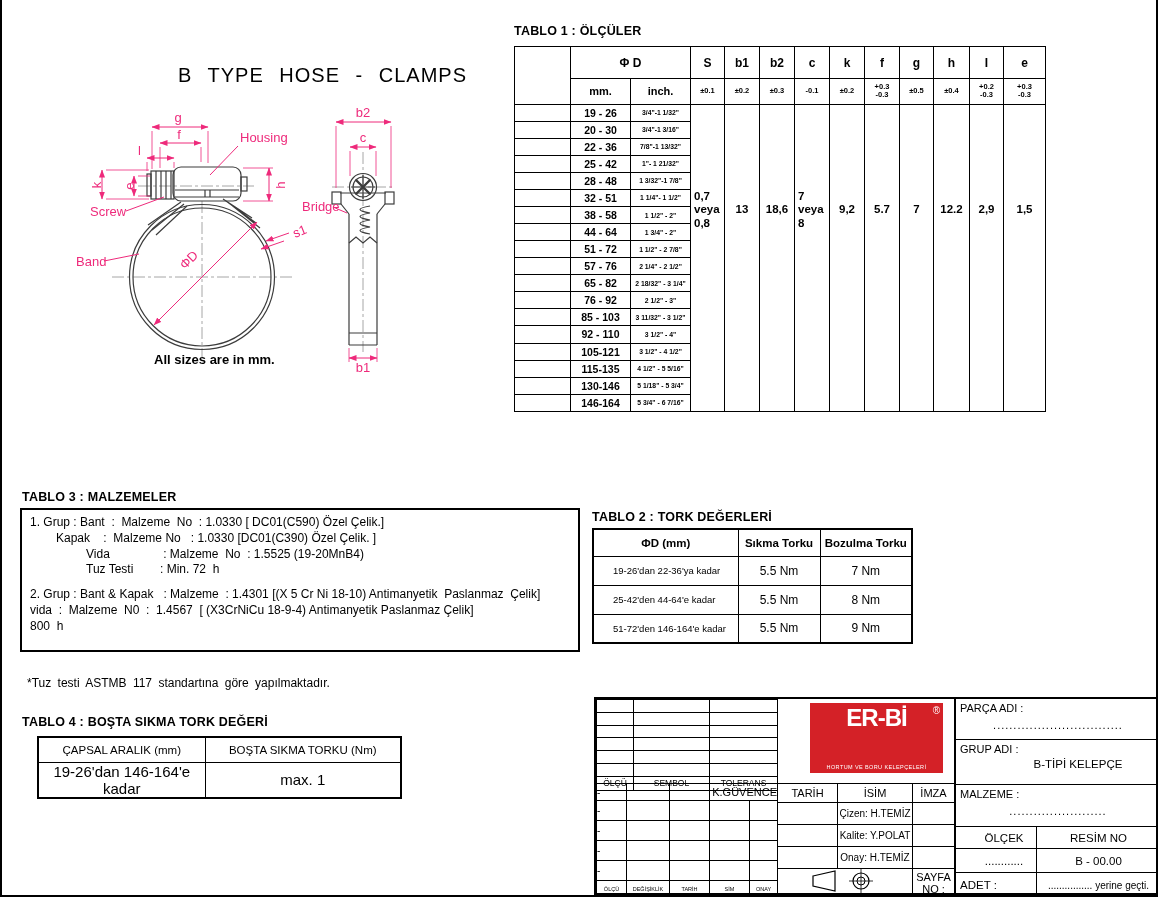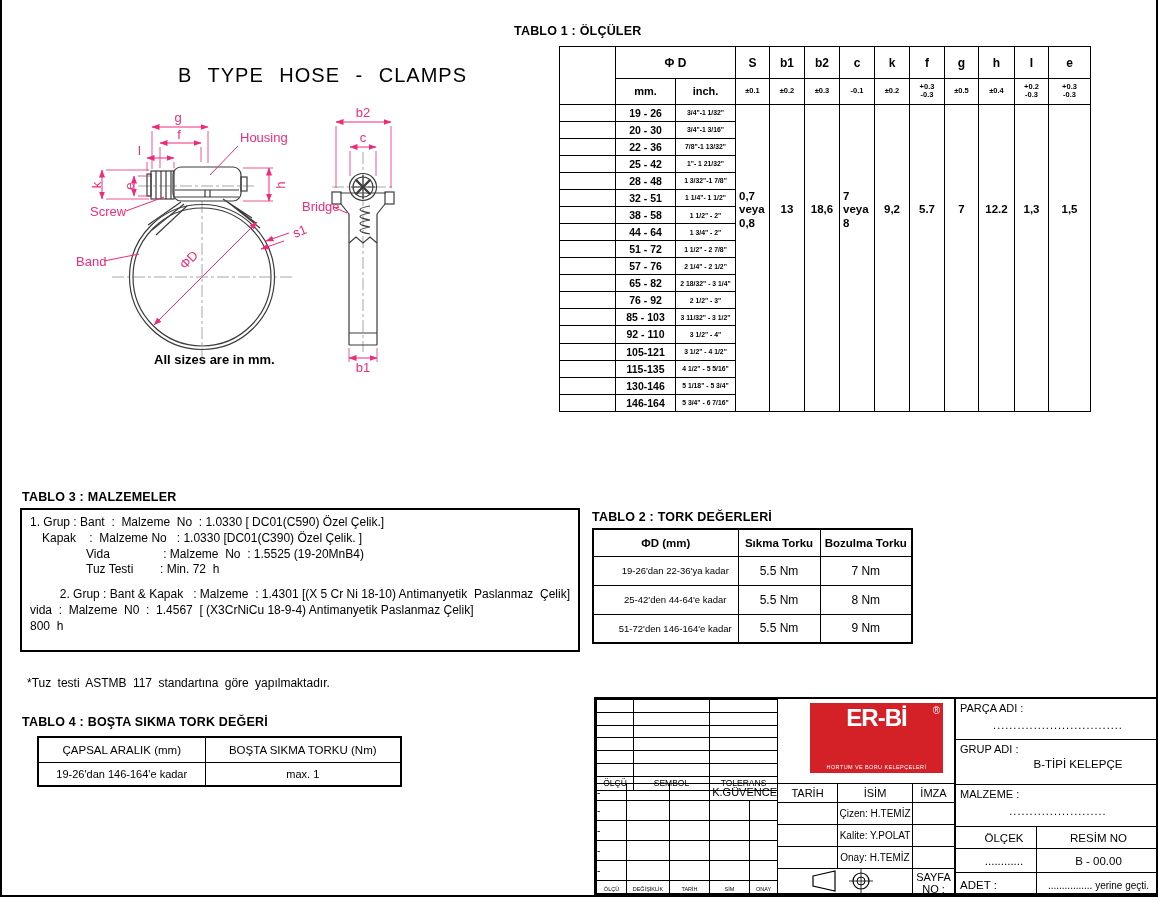--- a/index.html
+++ b/index.html
@@ -9,56 +9,56 @@
   .abs{position:absolute;}
 
   
   .tbl-heading{font-size:12.5px;font-weight:700;letter-spacing:.2px;}
 
   
   .draw-title{left:176px;top:64px;font-size:20px;font-weight:400;letter-spacing:1px;word-spacing:9px;}
   .draw-note{left:152px;top:352px;font-size:13px;font-weight:600;}
 
   
-  #t1{left:512px;top:46px;width:531px;height:366px;border-collapse:collapse;table-layout:fixed;margin-left:45px;}
+  #t1{left:512px;top:46px;width:531px;height:366px;border-collapse:collapse;table-layout:fixed;}
   #t1 th,#t1 td{border:1px solid #000;padding:0;text-align:center;overflow:hidden;}
   #t1 tr{height:16px;}
   #t1 .hr1{height:30px;}
   #t1 .hr2{height:24px;}
   #t1 .phid{font-size:12px;font-weight:700;}
   #t1 .cn{font-size:12px;font-weight:700;}
   #t1 .unit{font-size:11px;font-weight:700;}
   #t1 .tolc{font-size:7.5px;font-weight:700;white-space:pre-line;line-height:1.15;}
   #t1 .mm{font-size:10.5px;font-weight:700;}
   #t1 .in{font-size:6.8px;font-weight:700;}
   #t1 .val{font-size:11.5px;font-weight:700;vertical-align:middle;padding-bottom:95px;
            white-space:pre-line;line-height:1.2;}
   #t1 .vs{text-align:left;padding-left:3px;}
 
   
   #t2{left:590px;top:528px;border-collapse:collapse;table-layout:fixed;}
   #t2 th,#t2 td{border:1px solid #000;padding:0;text-align:center;}
   #t2{border:2px solid #000;}
   #t2 .hrow{height:27px;font-size:11.5px;font-weight:400;}
   #t2 .drow{height:29px;font-size:12px;}
-  #t2 .rng{font-size:9.5px;text-align:center;padding-left:19px;}
+  #t2 .rng{font-size:9.5px;text-align:left;padding-left:19px;}
 
   
   #t3box{left:18px;top:508px;width:560px;height:144px;border:2px solid #000;box-sizing:border-box;
          padding:5px 8px;font-size:12px;line-height:1.32;}
   #t3box .line{white-space:pre;}
-  #t3box .i1{margin-left:12px;}
+  #t3box .i1{margin-left:26px;}
   #t3box .i2{margin-left:56px;}
-  #t3box .gap{margin-top:9px;text-align:right;}
+  #t3box .gap{margin-top:9px;}
 
   
   #t4{left:35px;top:736px;border-collapse:collapse;table-layout:fixed;border:2px solid #000;}
   #t4 th,#t4 td{border:1px solid #000;padding:0;text-align:center;font-weight:400;}
   #t4 .hrow{height:25px;font-size:11.5px;margin-top:28px;}
-  #t4 .drow{height:24px;font-size:11px;margin-left:8px;}
+  #t4 .drow{height:24px;font-size:15px;margin-left:8px;}
 
   .footnote{left:25px;top:676px;font-size:12px;word-spacing:3px;}
   .t1-head{left:512px;top:24px;}
   .t2-head{left:590px;top:510px;}
   .t3-head{left:20px;top:490px;}
   .t4-head{left:20px;top:715px;}
 
   
   #tblock{left:592px;top:697px;width:564px;height:198px;border:2px solid #000;box-sizing:border-box;}
   #tblock table{border-collapse:collapse;table-layout:fixed;}
@@ -251,21 +251,21 @@
 0,8</td>
       <td class="val" rowspan="18">13</td>
       <td class="val" rowspan="18">18,6</td>
       <td class="val vs" rowspan="18">7
 veya
 8</td>
       <td class="val" rowspan="18">9,2</td>
       <td class="val" rowspan="18">5.7</td>
       <td class="val" rowspan="18">7</td>
       <td class="val" rowspan="18">12.2</td>
-      <td class="val" rowspan="18">1,3</td>
+      <td class="val" rowspan="18">2,9</td>
       <td class="val" rowspan="18">1,5</td>
     </tr>
     <tr>
           <td class="e"></td>
           <td class="mm">20 - 30</td>
           <td class="in">3/4"-1 3/16"</td>
         </tr>
     <tr>
           <td class="e"></td>
           <td class="mm">22 - 36</td>

